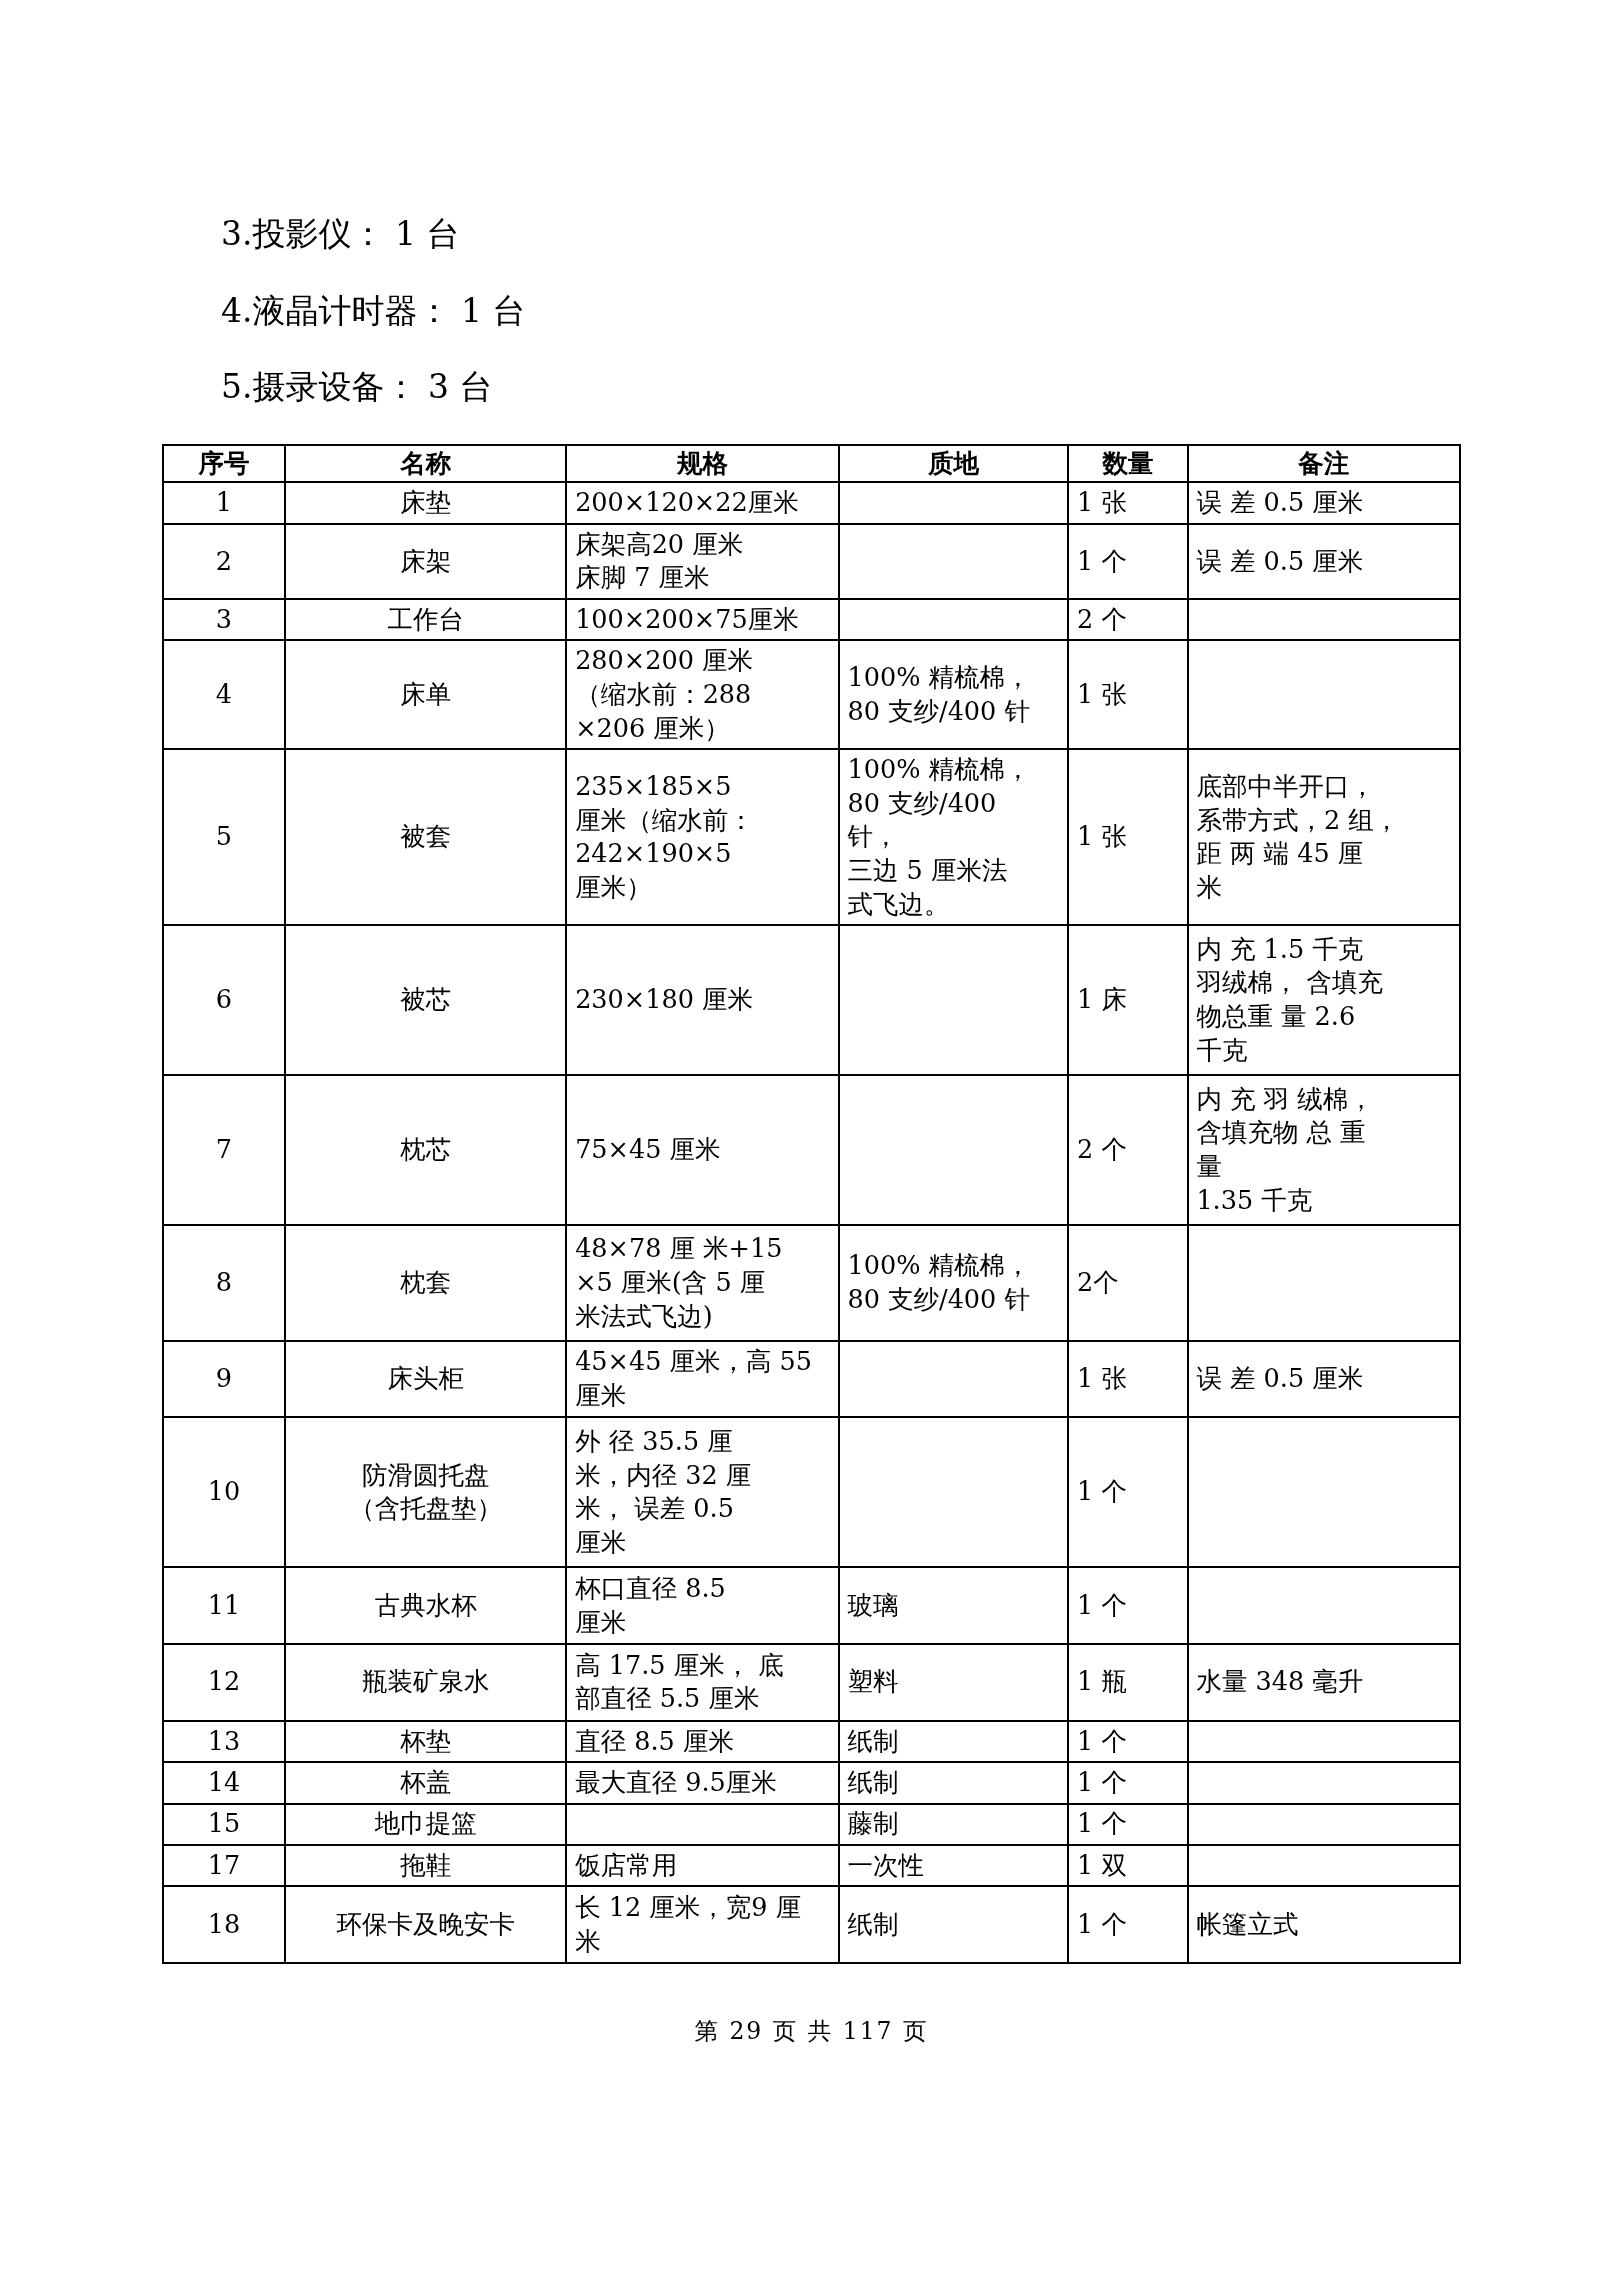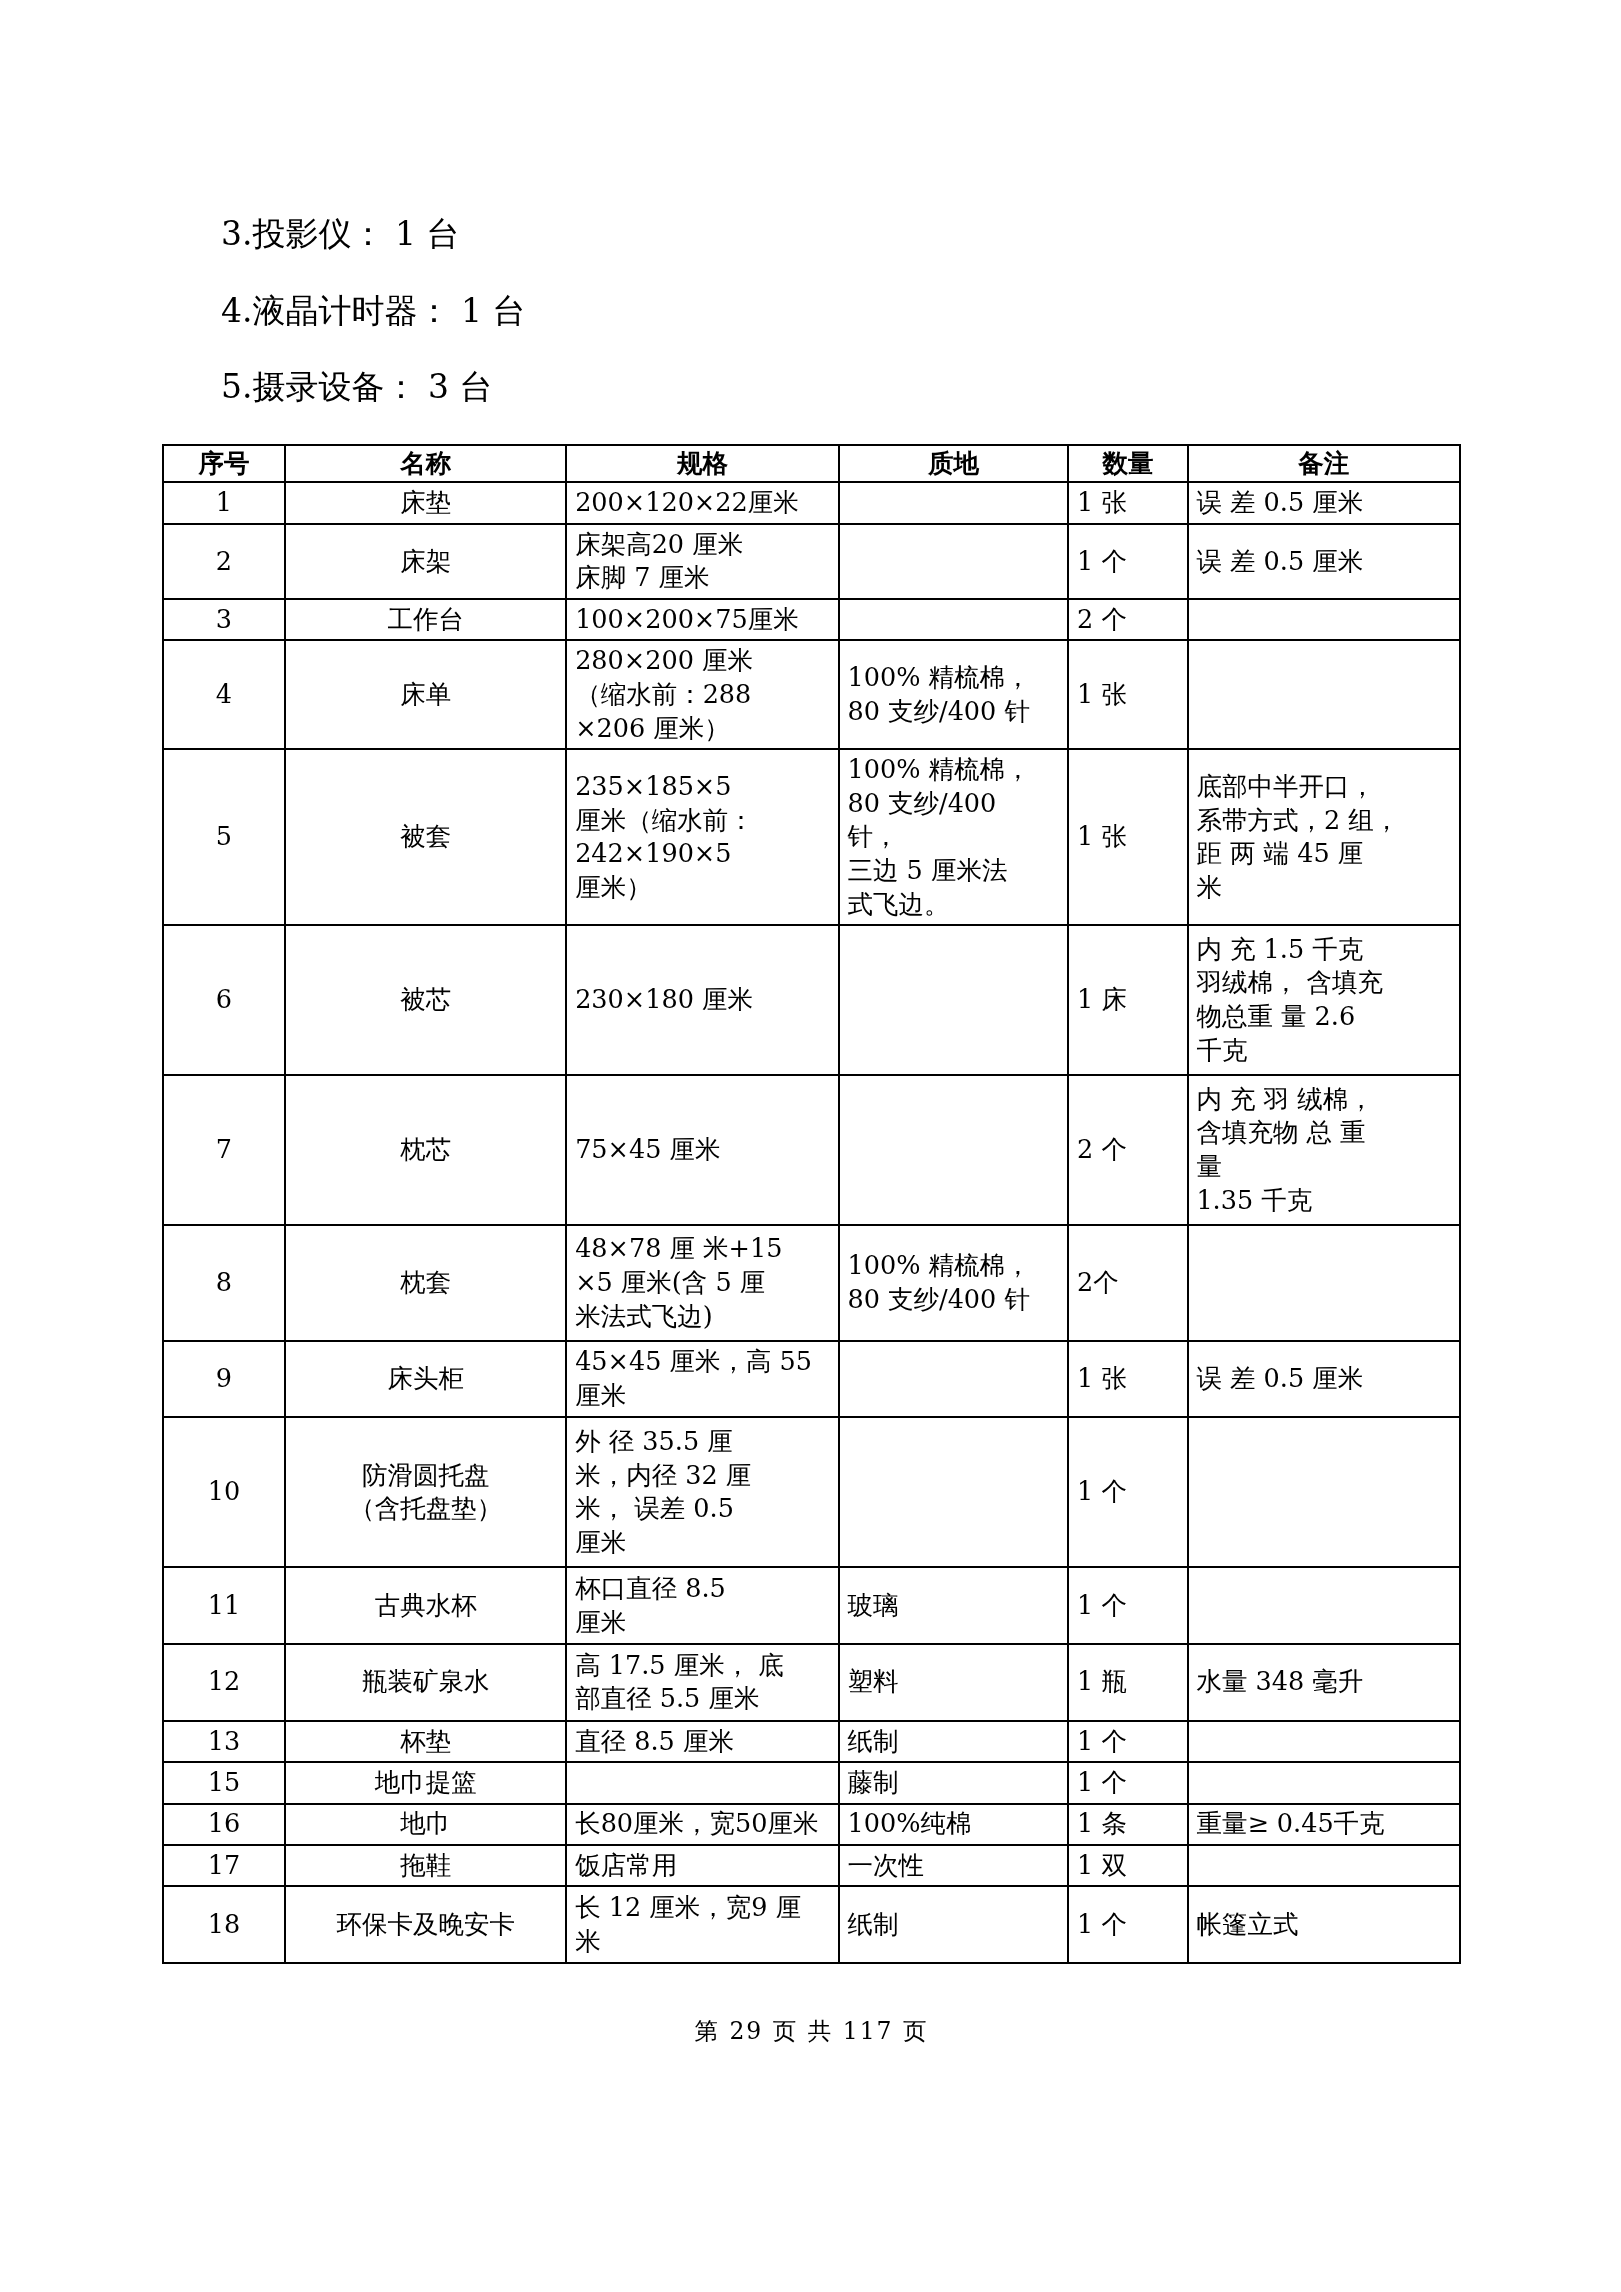--- a/index.html
+++ b/index.html
@@ -222,34 +222,34 @@
         </tr>
         <tr>
           <td class="col-no">13</td>
           <td class="col-name">杯垫</td>
           <td class="col-spec">直径 8.5 厘米</td>
           <td class="col-material">纸制</td>
           <td class="col-qty">1 个</td>
           <td class="col-note"></td>
         </tr>
         <tr>
+          <td class="col-no">14</td>
+          <td class="col-name">杯盖</td>
+          <td class="col-spec">最大直径 9.5厘米</td>
+          <td class="col-material">纸制</td>
+          <td class="col-qty">1 个</td>
+          <td class="col-note"></td>
+        </tr>
+        <tr>
           <td class="col-no">15</td>
           <td class="col-name">地巾提篮</td>
           <td class="col-spec"></td>
           <td class="col-material">藤制</td>
           <td class="col-qty">1 个</td>
           <td class="col-note"></td>
-        </tr>
-        <tr>
-          <td class="col-no">16</td>
-          <td class="col-name">地巾</td>
-          <td class="col-spec">长80厘米，宽50厘米</td>
-          <td class="col-material">100%纯棉</td>
-          <td class="col-qty">1 条</td>
-          <td class="col-note">重量≥ 0.45千克</td>
         </tr>
         <tr>
           <td class="col-no">17</td>
           <td class="col-name">拖鞋</td>
           <td class="col-spec">饭店常用</td>
           <td class="col-material">一次性</td>
           <td class="col-qty">1 双</td>
           <td class="col-note"></td>
         </tr>
         <tr data-rh="tall-s">

